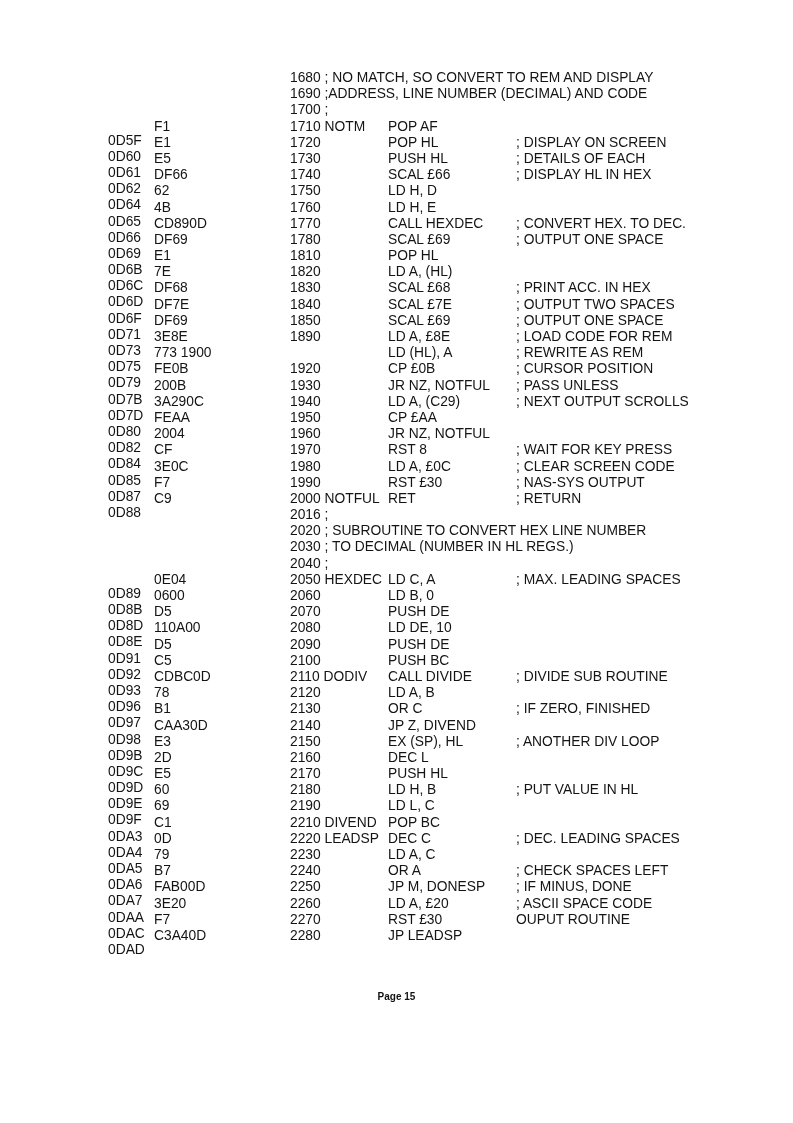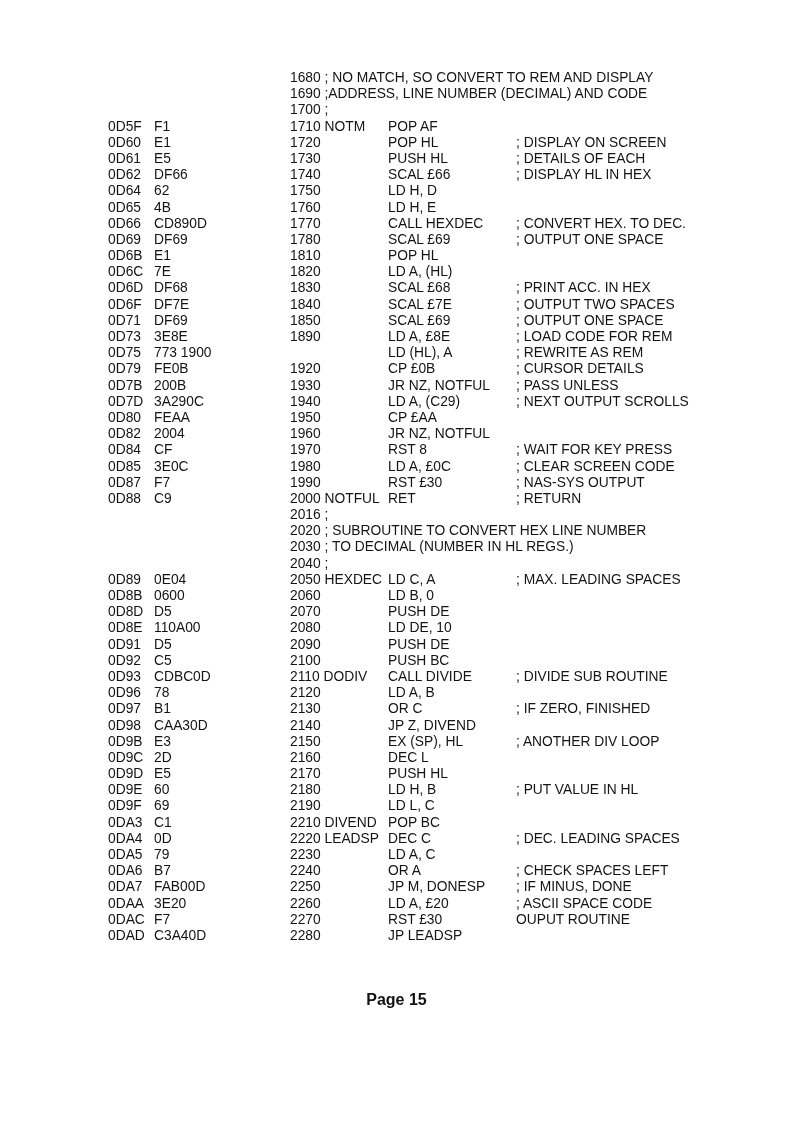--- a/index.html
+++ b/index.html
@@ -23,32 +23,32 @@
     width: 793px;
     font-size: 13.8px;
     line-height: 16.2px;
     padding-left: 13px;
   }
   .row {
     position: relative;
     height: 16.2px;
     white-space: pre;
   }
-  .c-addr  { position: absolute; left: 95px;  top: 0; }
+  .c-addr  { position: absolute; left: 95px;  top: 14px; }
   .c-code  { position: absolute; left: 141px; top: 0; }
   .c-num   { position: absolute; left: 277px; top: 0; }
   .c-instr { position: absolute; left: 375px; top: 0; }
   .c-cmt   { position: absolute; left: 503px; top: 0; }
   .footer {
     position: absolute;
     top: 991px;
     left: 0;
     width: 793px;
     text-align: center;
-    font-size: 16px;
+    font-size: 10px;
     font-weight: bold;
     color: #111111;
   }
 </style>
 </head>
 <body>
 
 <div class="page">
   <div class="listing" id="listing">
   <div class="row">
@@ -194,21 +194,21 @@
     <span class="c-instr">LD (HL), A</span>
     <span class="c-cmt">; REWRITE AS REM</span>
   </div>
 
 
   <div class="row">
     <span class="c-addr">0D79</span>
     <span class="c-code">FE0B</span>
     <span class="c-num"><span>1920</span><span></span><span></span></span>
     <span class="c-instr">CP £0B</span>
-    <span class="c-cmt">; CURSOR DETAILS</span>
+    <span class="c-cmt">; CURSOR POSITION</span>
   </div>
 
   <div class="row">
     <span class="c-addr">0D7B</span>
     <span class="c-code">200B</span>
     <span class="c-num"><span>1930</span><span></span><span></span></span>
     <span class="c-instr">JR NZ, NOTFUL</span>
     <span class="c-cmt">; PASS UNLESS</span>
   </div>
 

